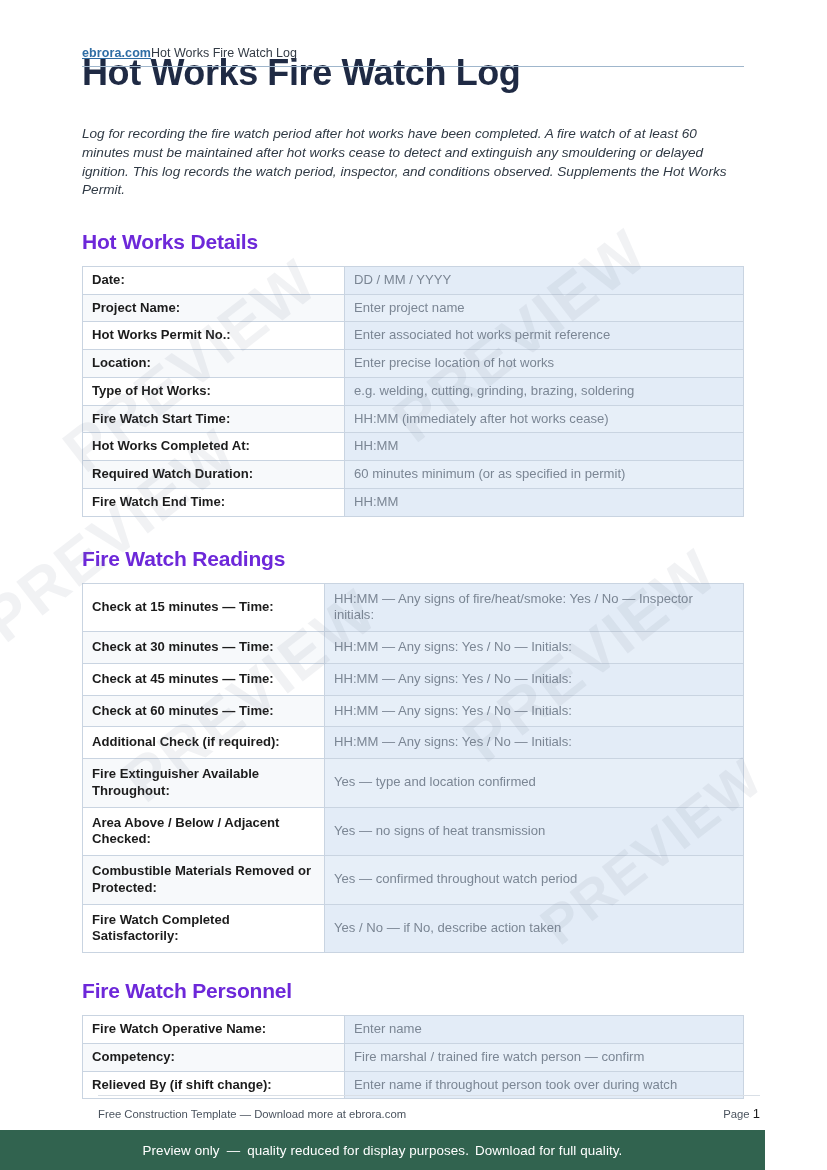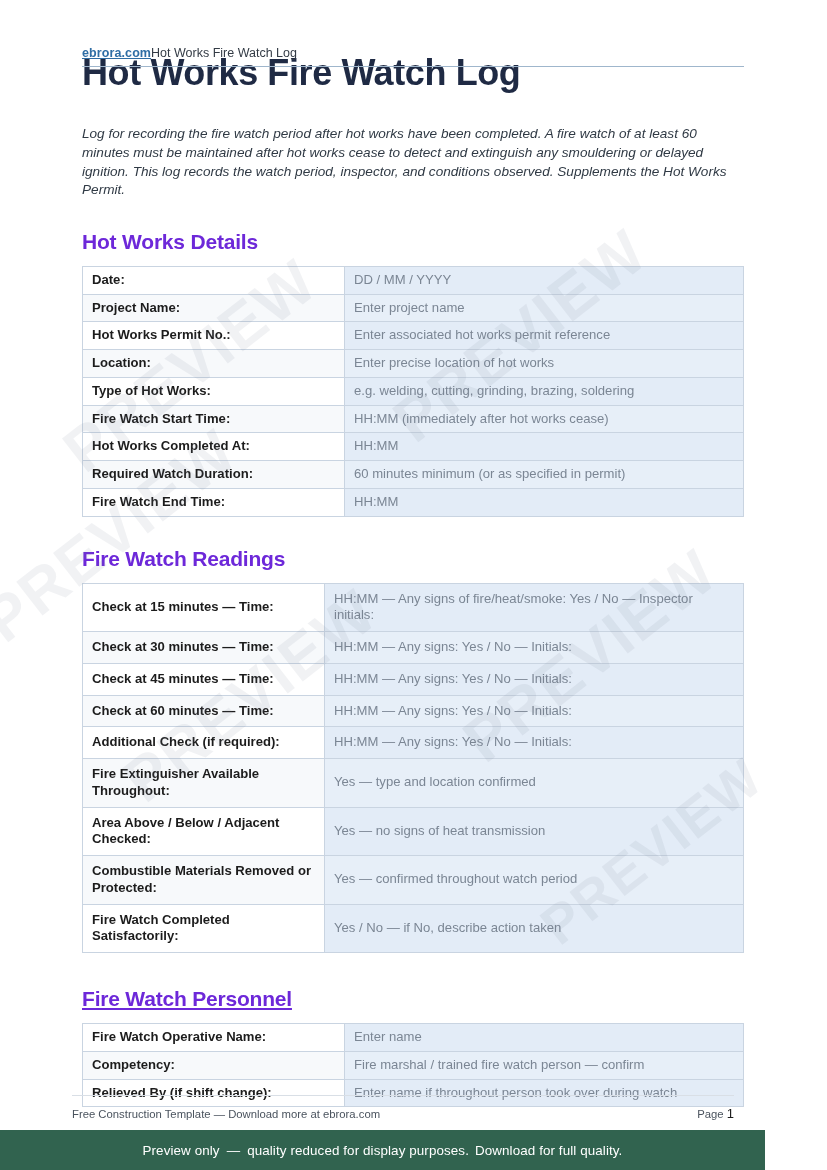--- a/index.html
+++ b/index.html
@@ -103,21 +103,21 @@
     width: 645px;
   }
 
   .section-title {
     margin: 30px 0 12px 0;
     font-size: 21px;
     font-weight: 700;
     color: #6d28d9;
     letter-spacing: -0.2px;
   }
-  .section-title.tight { margin-top: 34px; text-decoration: underline; }
+  .section-title.tight { margin-top: 26px; }
   .section-title.notes { margin-top: 32px; }
 
   
   table.form {
     width: 662px;
     border-collapse: collapse;
     table-layout: fixed;
     border: 1px solid #c3cfdd;
     background: #ffffff;
   }
@@ -144,21 +144,21 @@
 
   table.form.readings td.label { width: 242px; }
   table.form.readings td { padding-top: 7px; padding-bottom: 7px; }
 
   
   .notes-space { height: 58px; }
 
   
   .doc-footer {
     position: absolute;
-    left: 72px;
+    left: 98px;
     top: 1095px;
     width: 662px;
     display: flex;
     justify-content: space-between;
     align-items: baseline;
     border-top: 1px solid #d9dfe6;
     padding-top: 10px;
     z-index: 10;
   }
   .footer-left { font-size: 11.3px; color: #4a535e; }

